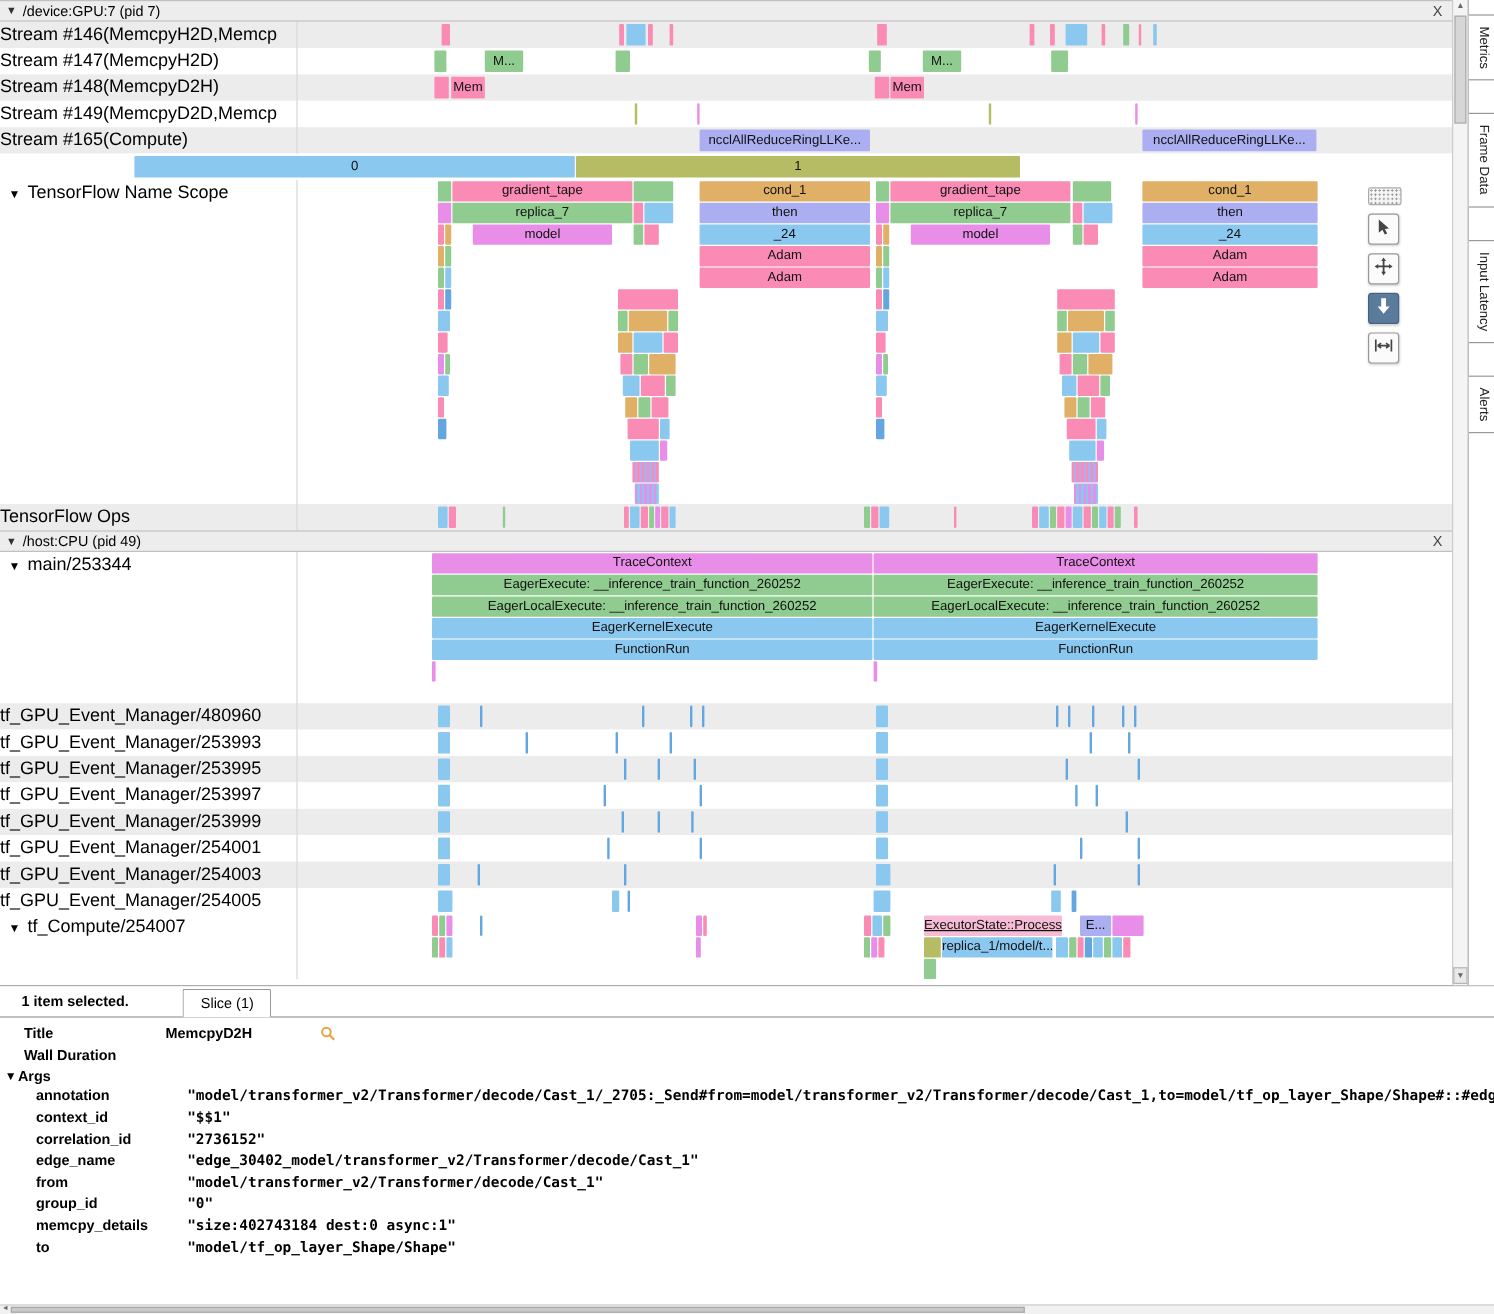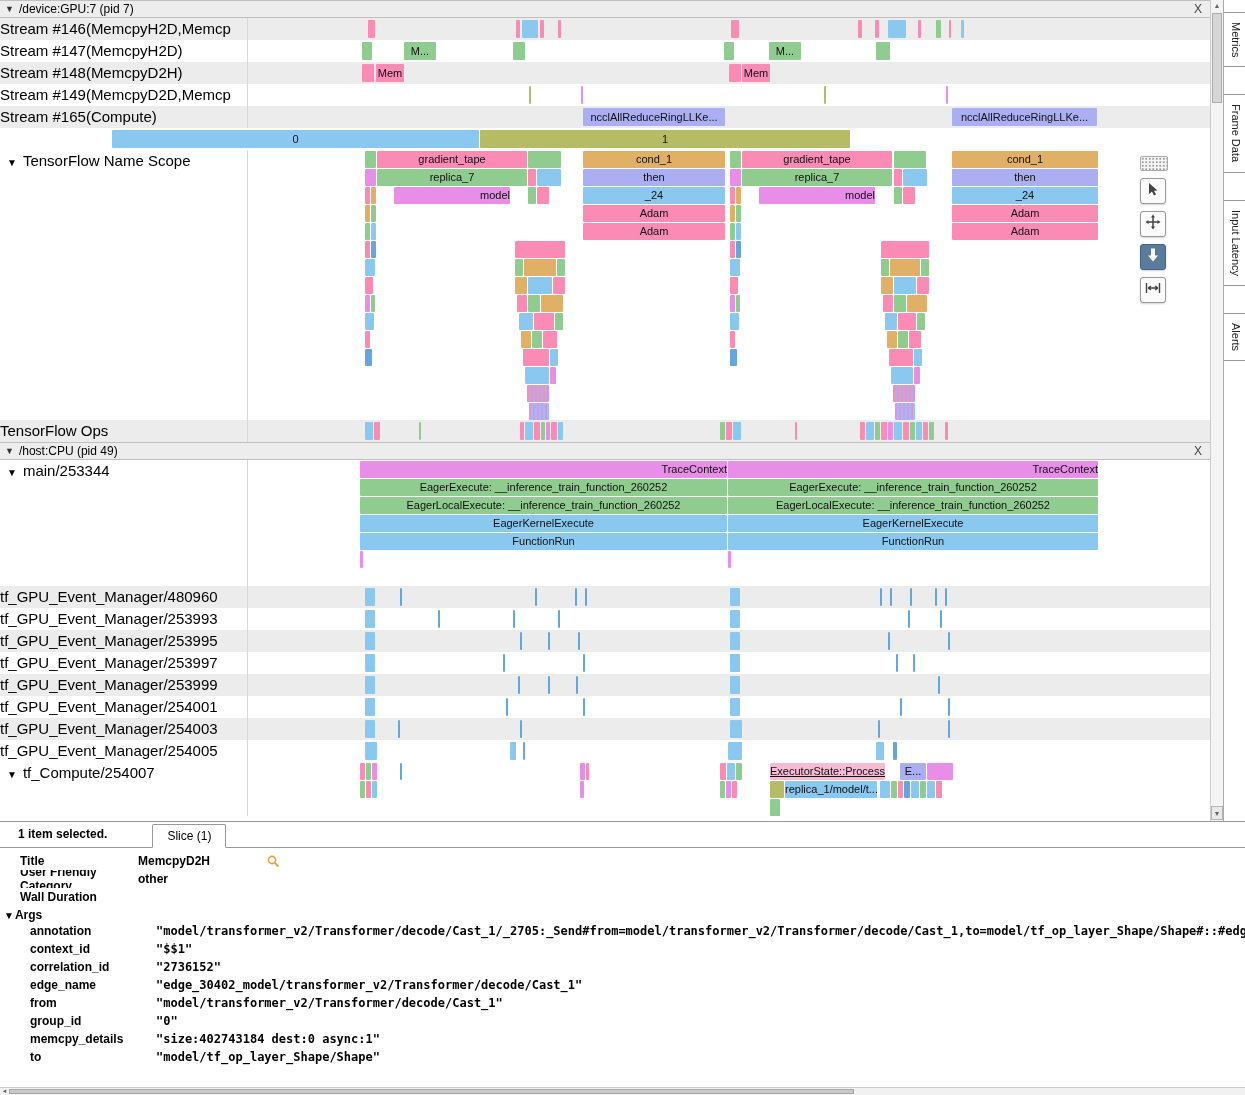--- a/index.html
+++ b/index.html
@@ -20,21 +20,21 @@
   .track-label.top{align-items:flex-start;padding-top:2px;}
   .tri2{font-size:10px;margin:2px 6px 0 7px;flex:0 0 auto;}
   .track-canvas{position:relative;flex:1;overflow:hidden;}
   .blk{position:absolute;font-size:11px;color:#111;text-align:center;overflow:hidden;white-space:nowrap;
        box-sizing:border-box;border-radius:1px;}
   .blk-pink{background:var(--c-pink);}
   .blk-green{background:var(--c-green);}
   .blk-tan{background:var(--c-tan);}
   .blk-lav{background:var(--c-lav);}
   .blk-sky{background:var(--c-sky);}
-  .blk-vio{background:var(--c-vio);text-align:right;}
+  .blk-vio{background:var(--c-vio);}
   .blk-olive{background:var(--c-olive);}
   .blk-blue{background:var(--c-blue);}
   .blk-lpink{background:var(--c-lpink);text-decoration:underline;}
   .blk-sp{background:repeating-linear-gradient(90deg,var(--c-pink) 0 2px,var(--c-lav) 2px 4px);}
   .blk-sv{background:repeating-linear-gradient(90deg,var(--c-vio) 0 2px,var(--c-sky) 2px 4px);}
 
   
   .vscroll{position:absolute;left:1210px;top:0;width:13px;height:822px;background:#f4f4f4;
            border-left:1px solid #ccc;box-sizing:border-box;}
   .varrow{position:absolute;left:0;width:12px;height:12px;font-size:7px;color:#666;text-align:center;line-height:12px;}
@@ -537,24 +537,20 @@
           <span class="dlabel">Title</span>
           <span class="dvalue">MemcpyD2H</span>
           <span class="mag">
             <svg width="14" height="14" viewBox="0 0 14 14">
               <circle cx="6" cy="6" r="3.6" fill="none" stroke="#e8a33d" stroke-width="1.6"></circle>
               <line x1="8.8" y1="8.8" x2="12.5" y2="12.5" stroke="#e8a33d" stroke-width="1.8"></line>
             </svg>
           </span>
         </div>
         <div class="drow">
-          <span class="dlabel">User Friendly Category</span>
-          <span class="dvalue">other</span>
-        </div>
-        <div class="drow">
           <span class="dlabel">Wall Duration</span>
           <span class="dvalue"></span>
         </div>
       </div>
     <div class="args-head">
       <span class="args-tri">▼</span>
         <span>Args</span>
     </div>
     <div id="args-rows">
         <div class="arow">

